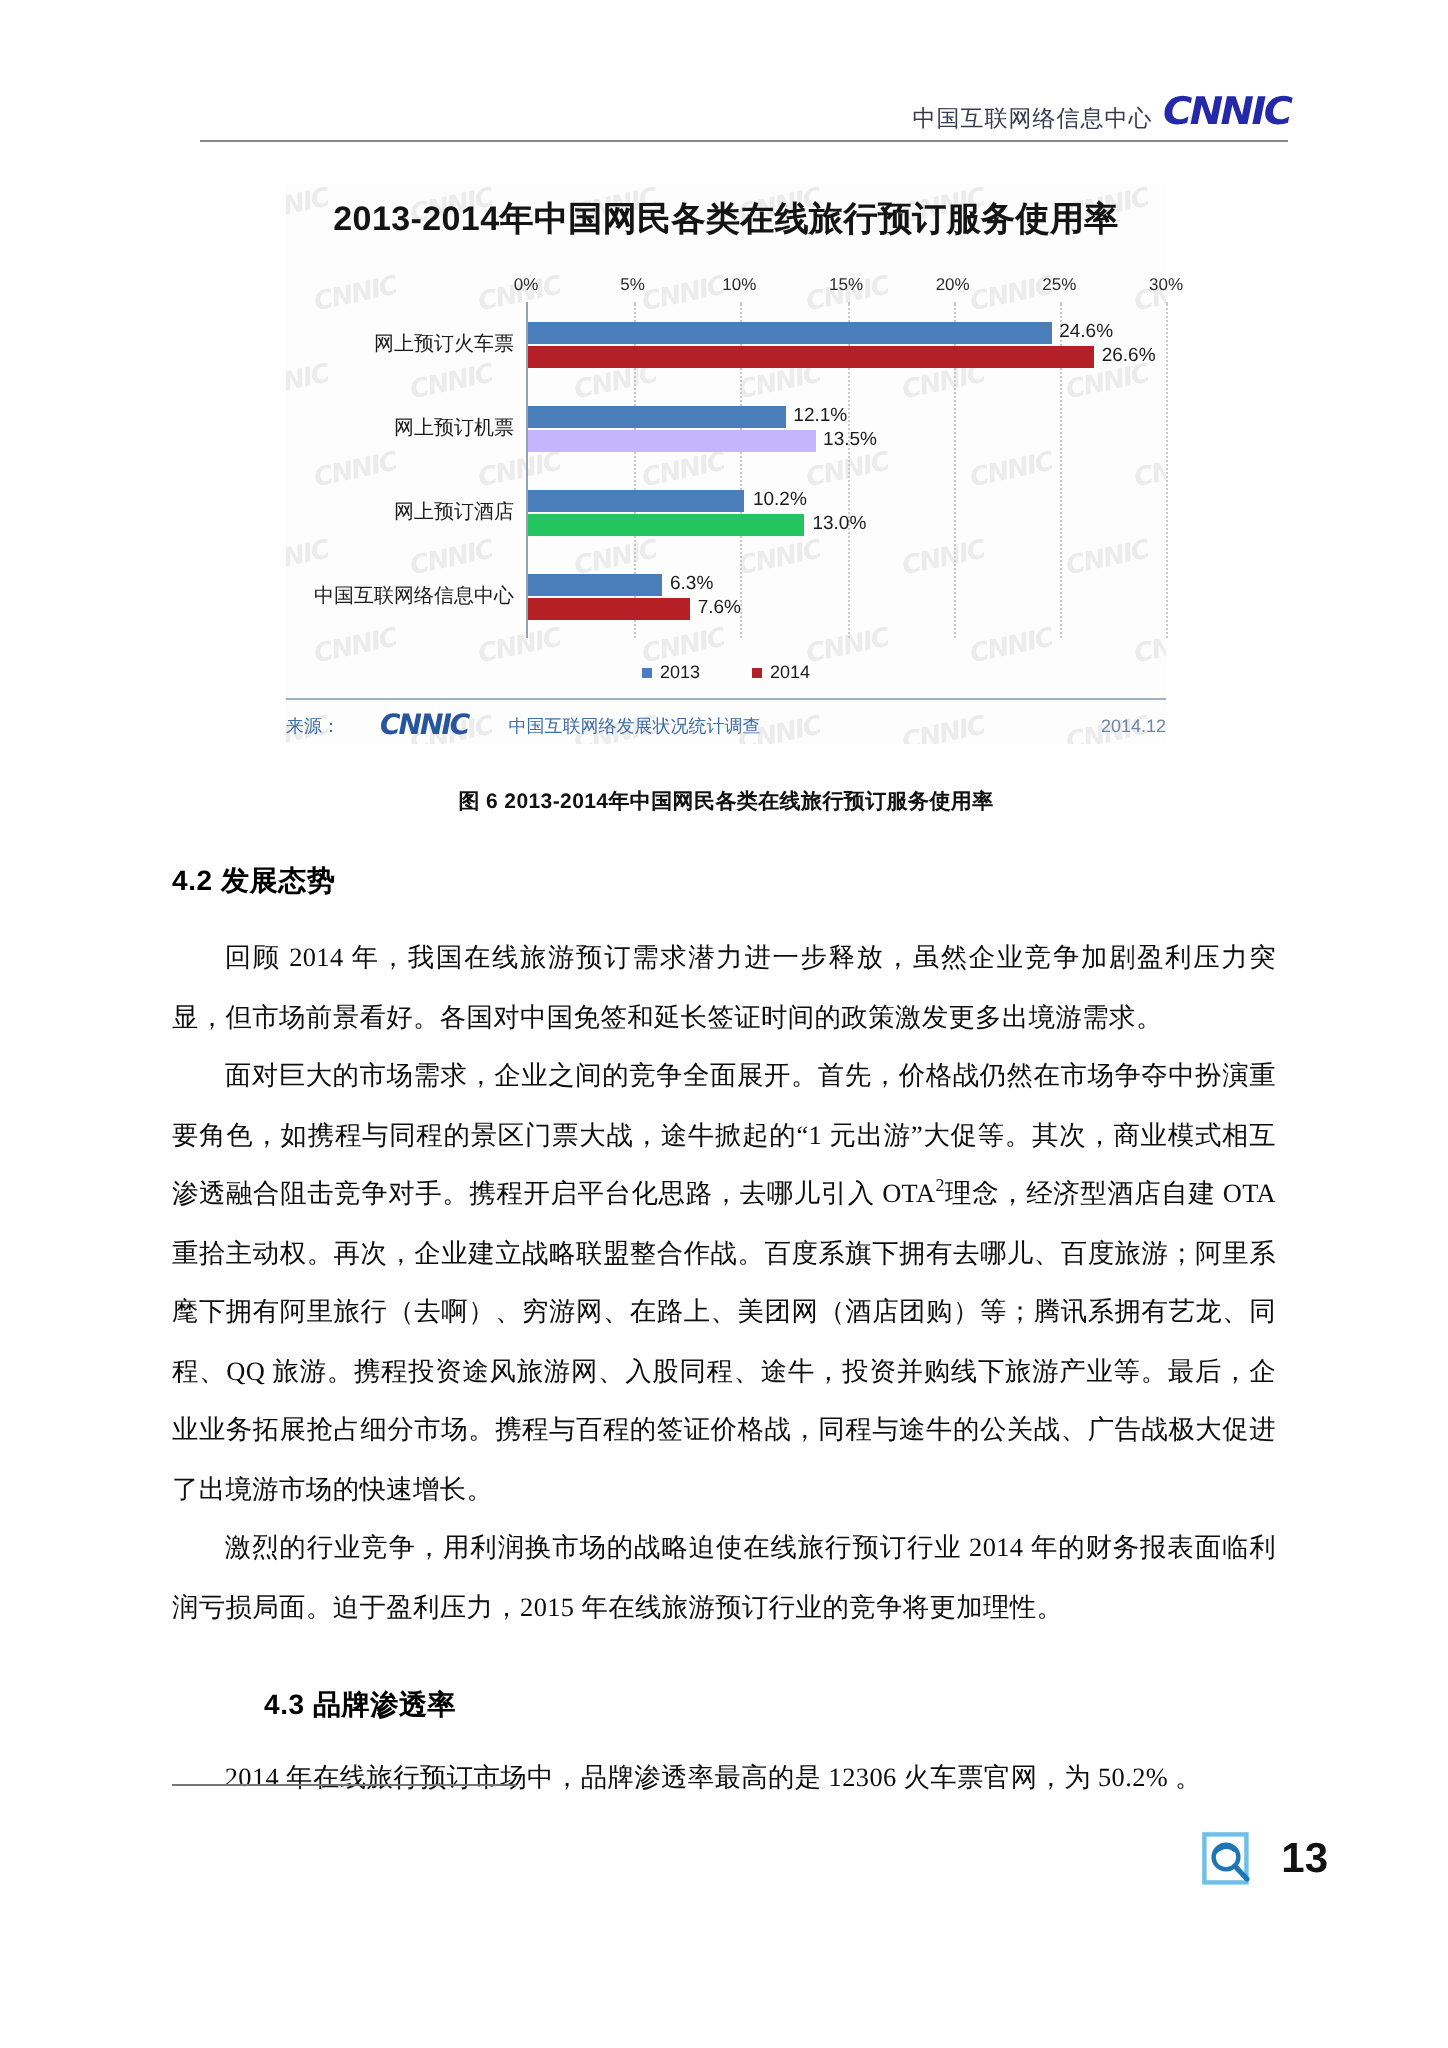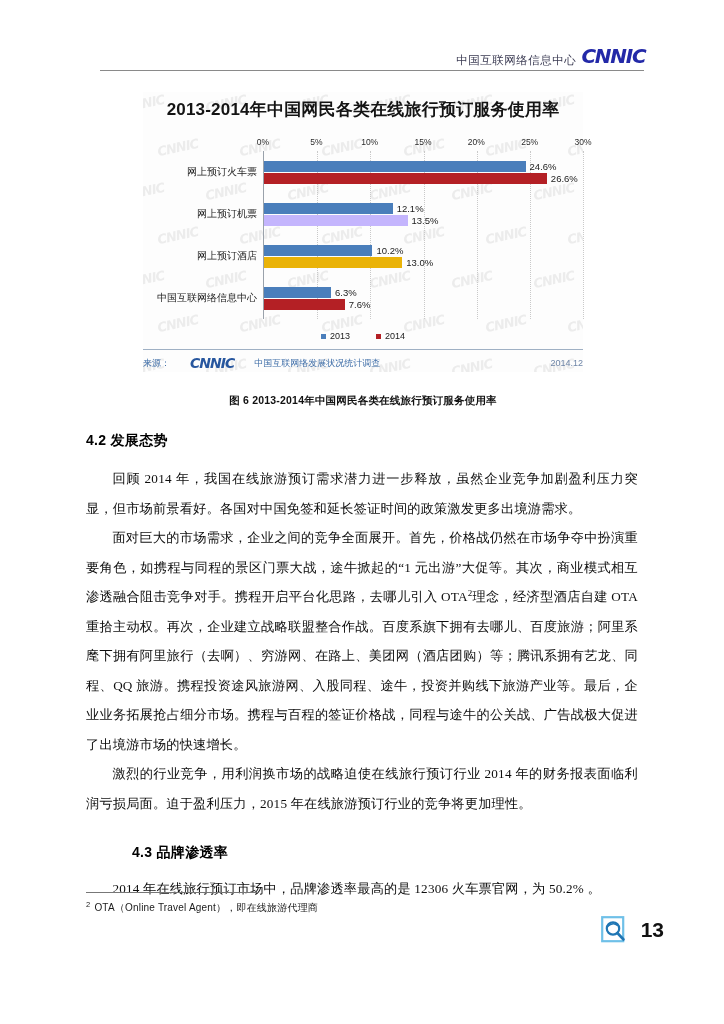--- a/index.html
+++ b/index.html
@@ -443,21 +443,21 @@
               </div>
               <div class="bar s2013" style="background: rgb(74, 126, 187); width: 40.3333%; top: calc(37.5% - 11.5px);">
                 <span class="bar-value">12.1%</span>
               </div>
               <div class="bar s2014" style="background: #c4b5fd; width: 45%; top: calc(37.5% + 0.5px);">
                 <span class="bar-value">13.5%</span>
               </div>
               <div class="bar s2013" style="background: rgb(74, 126, 187); width: 34%; top: calc(62.5% - 11.5px);">
                 <span class="bar-value">10.2%</span>
               </div>
-              <div class="bar s2014" style="background: #eab308; width: 43.3333%; top: calc(62.5% + 0.5px);">
+              <div class="bar s2014" style="background: #22c55e; width: 43.3333%; top: calc(62.5% + 0.5px);">
                 <span class="bar-value">13.0%</span>
               </div>
               <div class="bar s2013" style="background: rgb(74, 126, 187); width: 21%; top: calc(87.5% - 11.5px);">
                 <span class="bar-value">6.3%</span>
               </div>
               <div class="bar s2014" style="background: rgb(180, 32, 37); width: 25.3333%; top: calc(87.5% + 0.5px);">
                 <span class="bar-value">7.6%</span>
               </div>
             </div>
         </div>
@@ -495,23 +495,20 @@
       <span>面对巨大的市场需求，企业之间的竞争全面展开。首先，价格战仍然在市场争夺中扮演重要角色，如携程与同程的景区门票大战，途牛掀起的“1 元出游”大促等。其次，商业模式相互渗透融合阻击竞争对手。携程开启平台化思路，去哪儿引入 OTA</span><sup class="fn">2</sup><span>理念，经济型酒店自建 OTA 重拾主动权。再次，企业建立战略联盟整合作战。百度系旗下拥有去哪儿、百度旅游；阿里系麾下拥有阿里旅行（去啊）、穷游网、在路上、美团网（酒店团购）等；腾讯系拥有艺龙、同程、QQ 旅游。携程投资途风旅游网、入股同程、途牛，投资并购线下旅游产业等。最后，企业业务拓展抢占细分市场。携程与百程的签证价格战，同程与途牛的公关战、广告战极大促进了出境游市场的快速增长。</span>
     </p>
     <p class="body">激烈的行业竞争，用利润换市场的战略迫使在线旅行预订行业 2014 年的财务报表面临利润亏损局面。迫于盈利压力，2015 年在线旅游预订行业的竞争将更加理性。</p>
 
     <h2 class="section indent">4.3 品牌渗透率</h2>
     <p class="body">2014 年在线旅行预订市场中，品牌渗透率最高的是 12306 火车票官网，为 50.2% 。</p>
   </div>
 
   <div class="footnote">
     <div class="footnote-rule"></div>
-    <div class="footnote-text">
-      <span class="marker">2</span><span>OTA（Online Travel Agent），即在线旅游代理商</span>
-    </div>
   </div>
 
   <div class="footer">
     <div class="footer-right">
       <span>
         <svg class="doc-icon" viewBox="0 0 26 28" xmlns="http://www.w3.org/2000/svg">
           <rect x="1.2" y="1.2" width="21" height="24" fill="#ffffff" stroke="#6fc0e8" stroke-width="2.2"></rect>
           <circle cx="12" cy="12.5" r="6.2" fill="none" stroke="#1f76b4" stroke-width="2.2"></circle>
           <path d="M6.5 10.5 Q12 5.5 16.5 9.5" fill="none" stroke="#1f76b4" stroke-width="1.6"></path>
           <line x1="16.4" y1="17" x2="22.5" y2="23.5" stroke="#1f76b4" stroke-width="2.6" stroke-linecap="round"></line>

